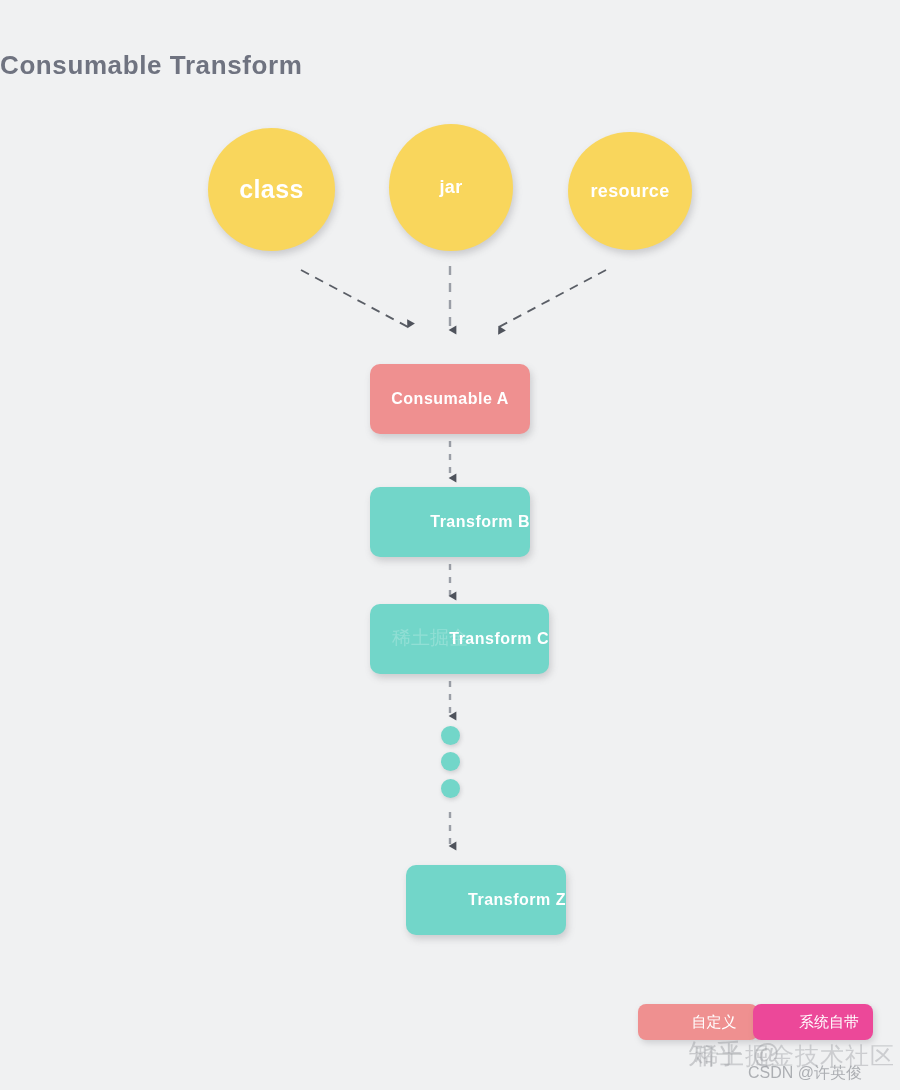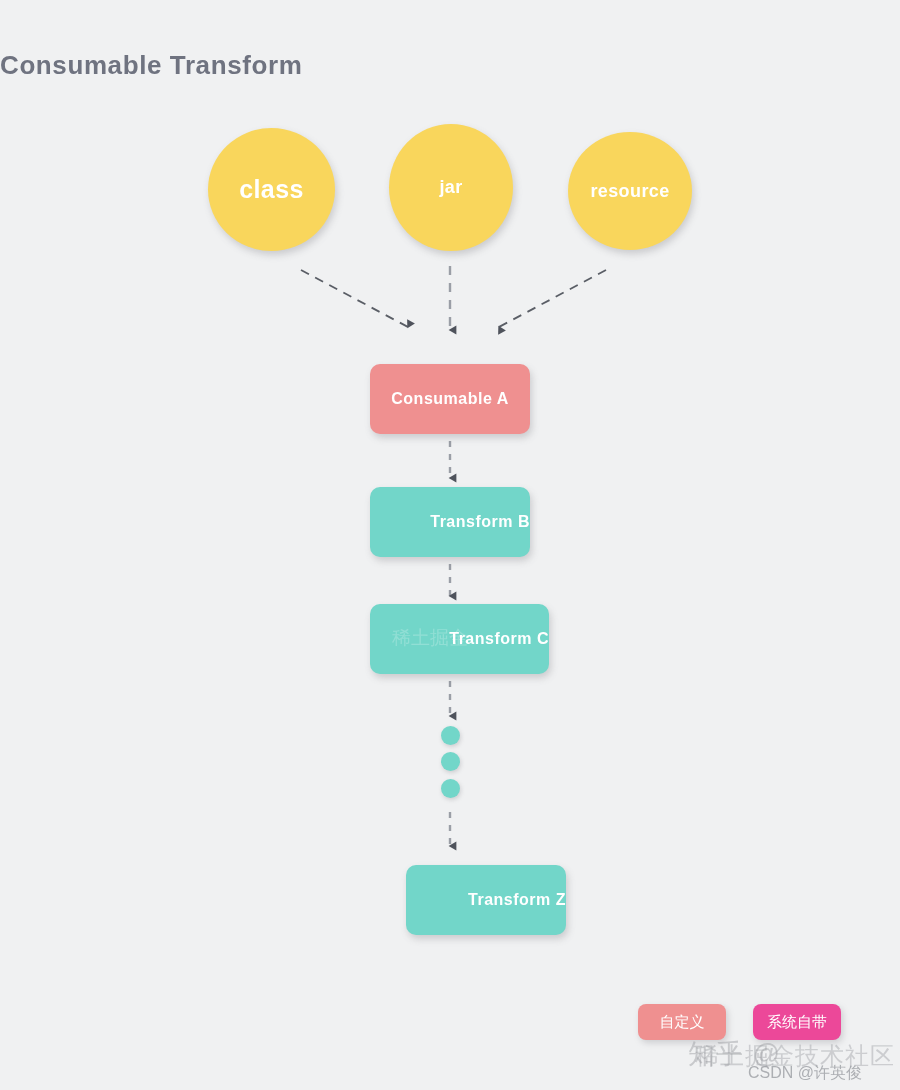--- a/index.html
+++ b/index.html
@@ -98,20 +98,21 @@
   
   .legend-badge {
     position: absolute;
     border-radius: 8px;
     display: flex;
     align-items: center;
     justify-content: center;
     color: #ffffff;
     font-size: 15px;
     box-shadow: 2px 3px 6px rgba(120,120,125,0.28);
+    padding-left: 32px;
   }
   .lg-custom { left: 638px; top: 1004px; width: 88px; height: 36px; background: #ef9090; }
   .lg-system { left: 753px; top: 1004px; width: 88px; height: 36px; background: #ec4899; }
 
   
   .wm-zhihu {
     position: absolute;
     left: 688px;
     top: 1036px;
     font-size: 27px;

